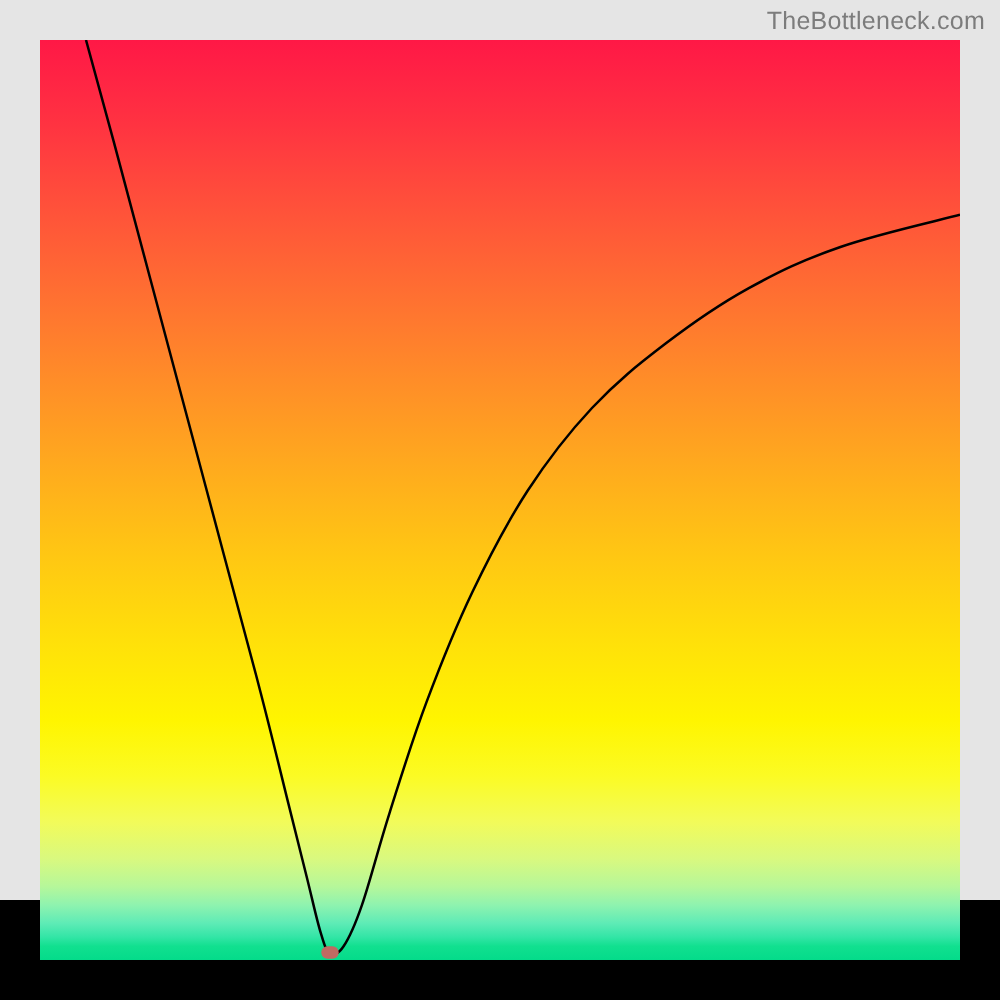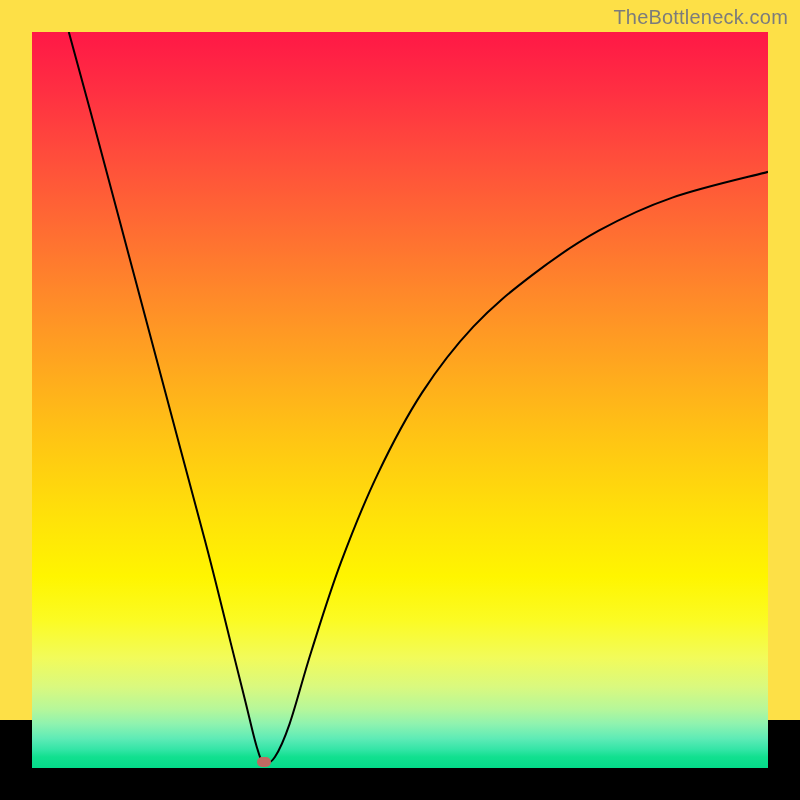--- a/index.html
+++ b/index.html
@@ -8,21 +8,21 @@
     width: 800px;
     height: 800px;
     background: #000000;
     font-family: Arial, Helvetica, sans-serif;
     overflow: hidden;
   }
   .frame {
     position: relative;
     width: 800px;
     height: 720px;
-    background: #fde047;
+    background: #e5e5e5;
     text-decoration: underline;
   }
   .plot {
     position: absolute;
     left: 32px;
     top: 32px;
     width: 736px;
     height: 736px;
     overflow: hidden;
   }

